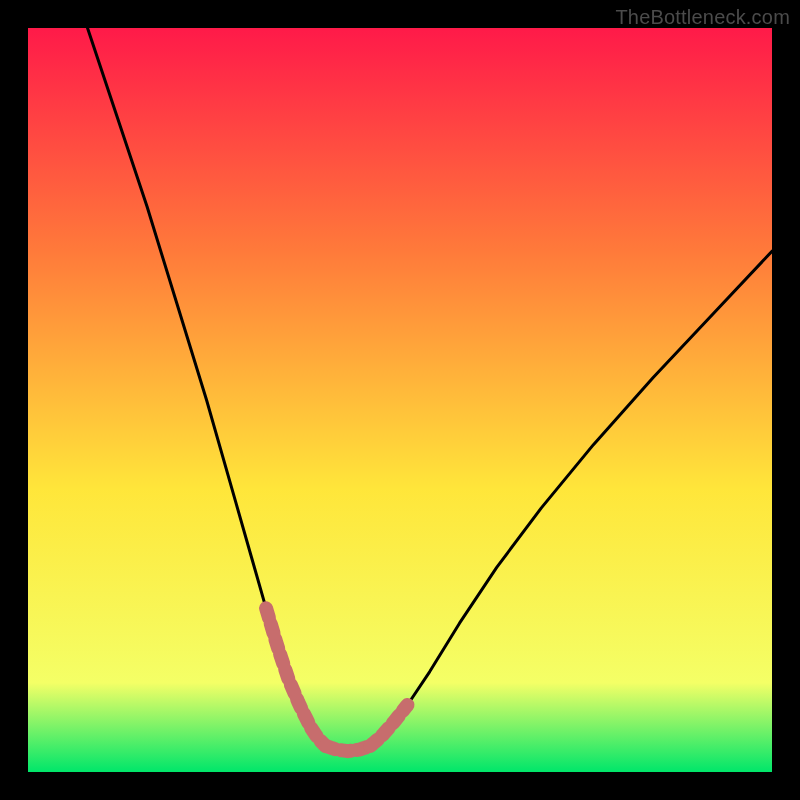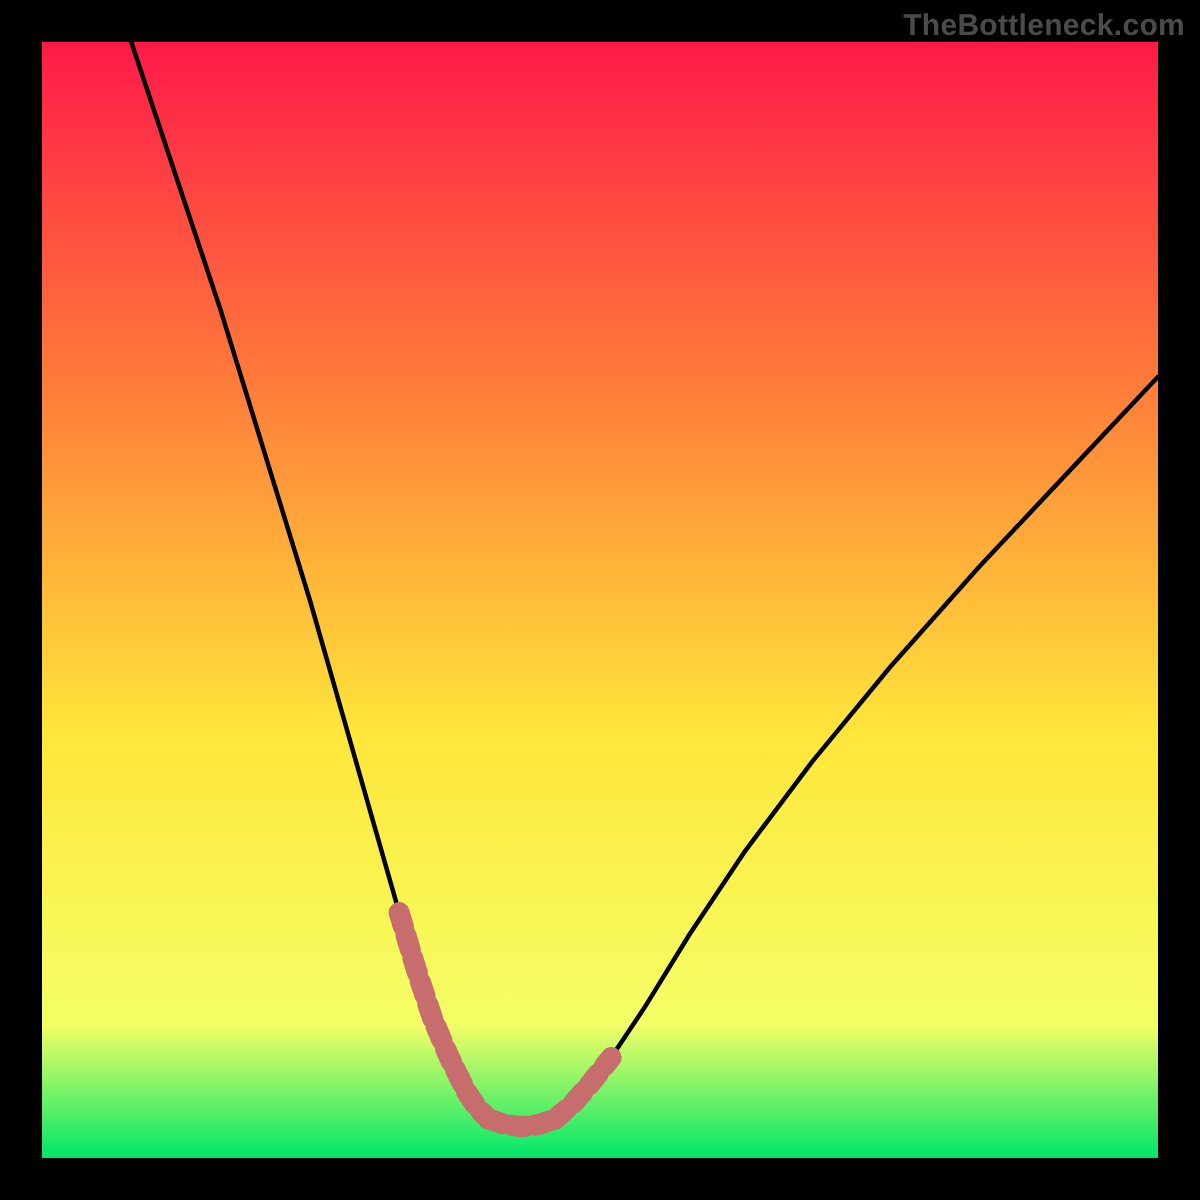--- a/index.html
+++ b/index.html
@@ -25,21 +25,21 @@
     top: 0;
     width: 744px;
     height: 744px;
   }
   .watermark {
     position: absolute;
     top: 6px;
     right: 10px;
     color: #4b4b4b;
     font-size: 20px;
-    font-weight: 700;
+    font-weight: 400;
     letter-spacing: 0.2px;
     user-select: none;
   }
   svg {
     display: block;
   }
 </style>
 </head>
 <body>
 

